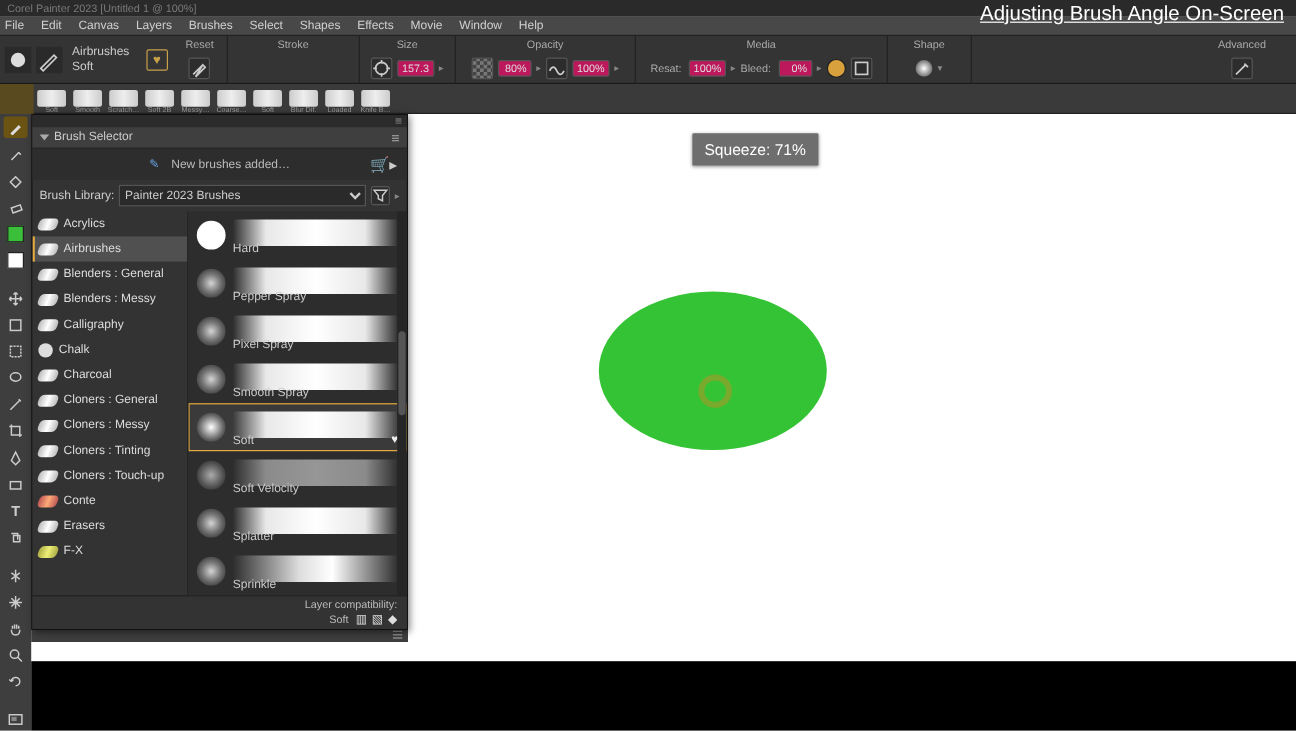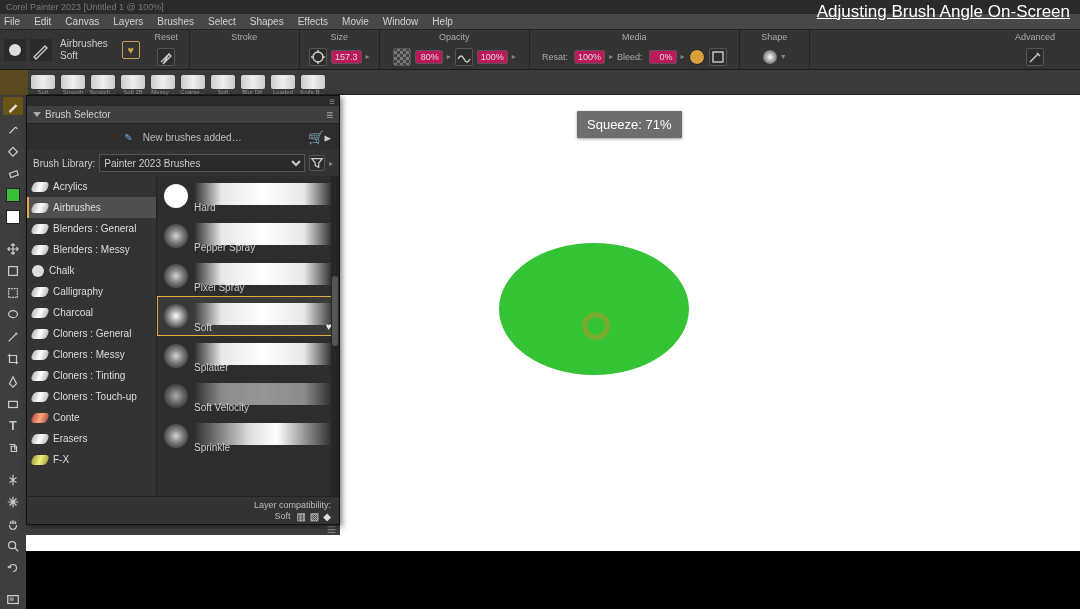--- a/index.html
+++ b/index.html
@@ -451,26 +451,26 @@
           </div>
         <div class="cat-item">
             <span class="cat-icon"></span>
             <span>Blenders : General</span>
           </div>
         <div class="cat-item">
             <span class="cat-icon"></span>
             <span>Blenders : Messy</span>
           </div>
         <div class="cat-item">
+            <span class="cat-icon"></span>
+            <span>Calligraphy</span>
+          </div>
+        <div class="cat-item">
             <span class="cat-icon round"></span>
             <span>Chalk</span>
-          </div>
-        <div class="cat-item">
-            <span class="cat-icon"></span>
-            <span>Calligraphy</span>
           </div>
         <div class="cat-item">
             <span class="cat-icon"></span>
             <span>Charcoal</span>
           </div>
         <div class="cat-item">
             <span class="cat-icon"></span>
             <span>Cloners : General</span>
           </div>
         <div class="cat-item">
@@ -507,36 +507,41 @@
         </div>
         <div class="var-item">
           <div class="var-thumb grain"></div>
             <div class="var-stroke"></div>
           <span class="var-name">Pepper Spray</span>
         </div>
         <div class="var-item">
           <div class="var-thumb grain"></div>
             <div class="var-stroke"></div>
           <span class="var-name">Pixel Spray</span>
+        </div>
+        <div class="var-item">
+          <div class="var-thumb grain"></div>
+            <div class="var-stroke"></div>
+          <span class="var-name">Smooth Spray</span>
         </div>
         <div class="var-item sel">
           <div class="var-thumb glow"></div>
             <div class="var-stroke"></div>
           <span class="var-name">Soft</span>
           <span class="var-fav">♥</span>
         </div>
         <div class="var-item">
+          <div class="var-thumb glow" style="opacity:.6;"></div>
+            <div class="var-stroke" style="opacity:.5;"></div>
+          <span class="var-name">Soft Velocity</span>
+        </div>
+        <div class="var-item">
           <div class="var-thumb grain"></div>
             <div class="var-stroke"></div>
           <span class="var-name">Splatter</span>
-        </div>
-        <div class="var-item">
-          <div class="var-thumb glow" style="opacity:.6;"></div>
-            <div class="var-stroke" style="opacity:.5;"></div>
-          <span class="var-name">Soft Velocity</span>
         </div>
         <div class="var-item">
           <div class="var-thumb grain"></div>
             <div class="var-stroke" style="background:linear-gradient(90deg,transparent,#ddd 40%,#fff 60%,transparent);"></div>
           <span class="var-name">Sprinkle</span>
         </div>
         <div class="var-scroll">
             <div class="thumb"></div>
           </div>
       </div>

